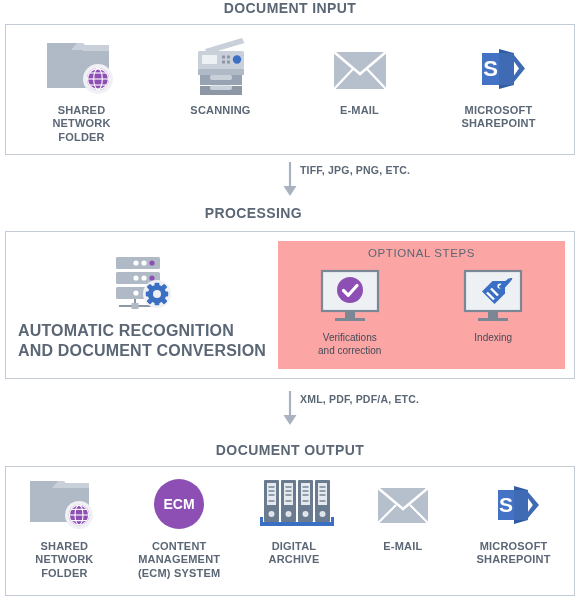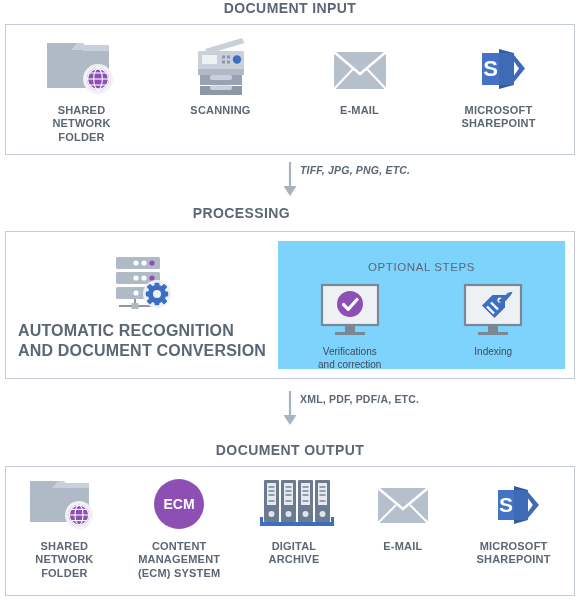--- a/index.html
+++ b/index.html
@@ -107,27 +107,27 @@
     display: flex;
     flex-direction: column;
     align-items: center;
     justify-content: center;
   }
   .proc-left .node-label {
     font-size: 16px;
     margin-top: 9px;
   }
   .optional-panel {
-    background: #7dd3fc;
+    background: #fca5a5;
     margin: 9px 9px 9px 0;
     flex: 1 1 auto;
     display: flex;
     flex-direction: column;
     align-items: center;
-    padding-top: 20px;
+    padding-top: 6px;
     box-sizing: border-box;
   }
   .optional-title {
     font-size: 11.5px;
     letter-spacing: 0.6px;
     color: #5b6775;
     text-transform: uppercase;
   }
   .optional-row {
     display: flex;
@@ -223,31 +223,31 @@
             <path d="M46 20 L57 33.5 L46 47 L46 40.5 L51 33.5 L46 26.5 Z" fill="#3f6bb5"></path>
           </svg>
         </div>
         <div class="node-label">MICROSOFT
 SHAREPOINT</div>
       </div>
 
     </div>
   </div>
 
-  <div class="connector" style="position:absolute;left:0;top:161px;width:580px;height:38px;font-style:italic;">
+  <div class="connector" style="position:absolute;left:0;top:161px;width:580px;height:38px;">
     <div class="connector-inner">
       <svg width="16" height="36" viewBox="0 0 16 36">
         <line x1="8" y1="0" x2="8" y2="26" stroke="#a9b2bf" stroke-width="2.2"></line>
         <path d="M1.5 24 L8 34 L14.5 24 Z" fill="#a9b2bf"></path>
       </svg>
       <span class="arrow-label">TIFF, JPG, PNG, ETC.</span>
     </div>
   </div>
 
-  <div class="section-title" style="position:absolute;left:0;top:206px;width:483px;">PROCESSING</div>
+  <div class="section-title" style="position:absolute;left:12px;top:206px;width:483px;">PROCESSING</div>
 
   <div class="panel" style="position:absolute;left:5px;top:231px;width:570px;height:148px;">
     <div class="proc-inner">
 
       <div class="proc-left">
         <div class="icon-box" style="height:62px;">
           <svg width="78" height="62" viewBox="0 0 78 62">
             <rect x="13" y="7" width="44" height="12" rx="1.5" fill="#b0b9c6"></rect>
             <circle cx="33" cy="13" r="2.6" fill="#ffffff"></circle>
             <circle cx="41" cy="13" r="2.6" fill="#ffffff"></circle>

